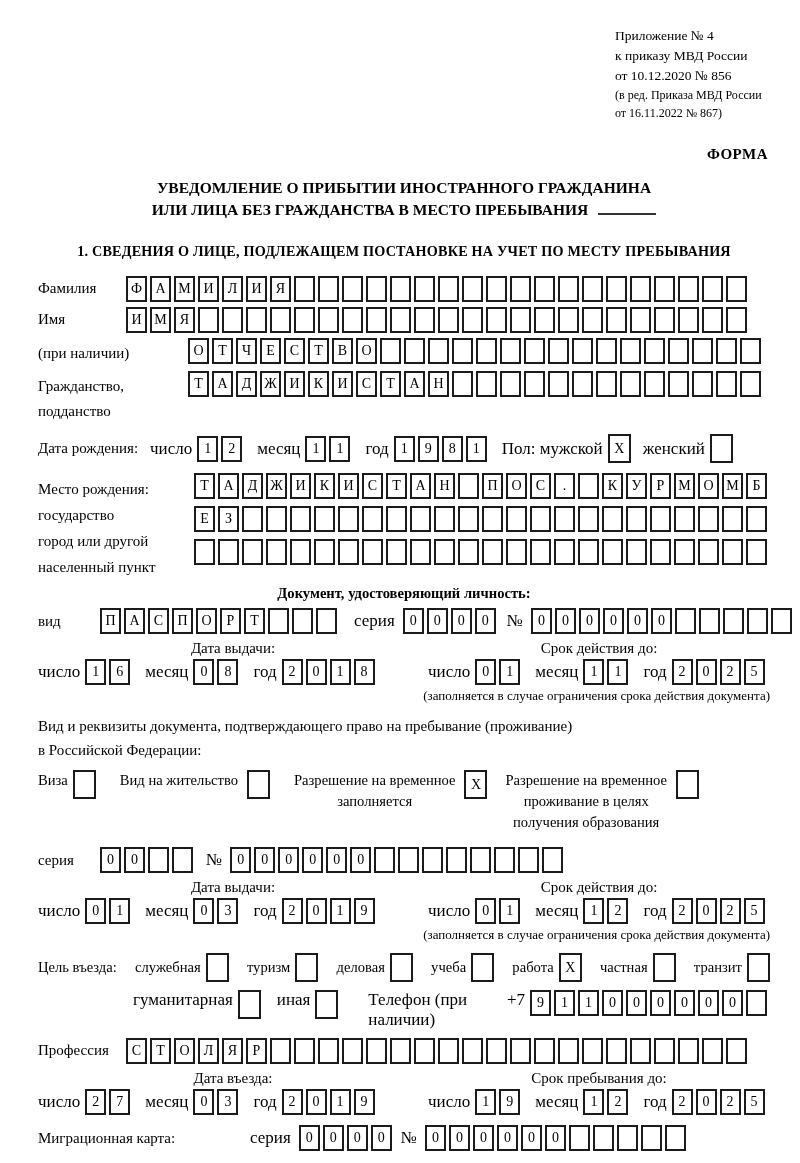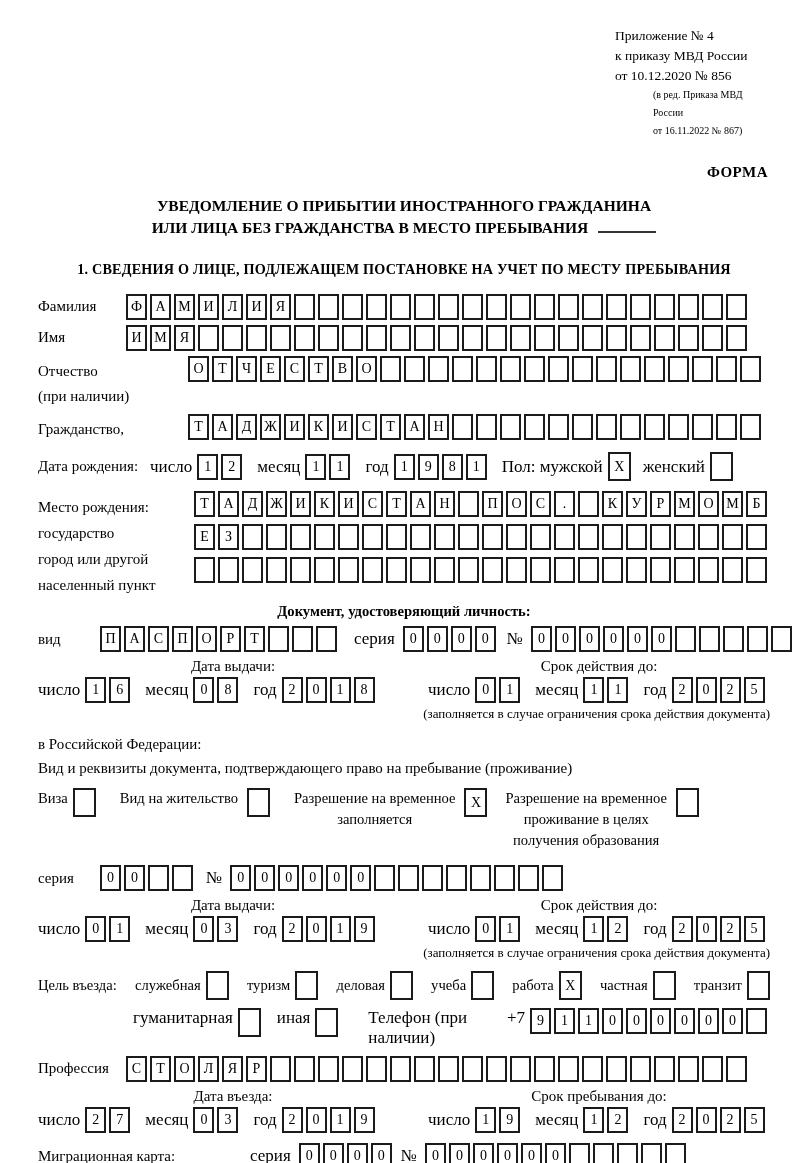--- a/index.html
+++ b/index.html
@@ -1,21 +1,21 @@
 <!DOCTYPE html>
 <html><head>
 <meta charset="utf-8">
 <style>
   html,body{margin:0;padding:0;background:#fff;}
   body{width:800px;height:1163px;font-family:"Liberation Serif", serif;color:#000;overflow:hidden;}
   .page{padding:26px 30px 10px 38px;width:732px;}
 
   
   .meta{margin-left:577px;font-size:13.5px;line-height:20px;}
-  .meta .small{font-size:10px;line-height:18px;margin-left:38px;}
+  .meta .small{font-size:12px;line-height:18px;}
   .forma{font-size:15px;font-weight:bold;text-align:right;margin:24px 2px 14px 0;letter-spacing:.5px;}
 
   
   .title{text-align:center;font-weight:bold;font-size:15.5px;line-height:22px;margin-bottom:22px;}
   .t-underline{display:inline-block;width:58px;border-bottom:2px solid #333;height:14px;margin-left:10px;}
   .section-h{font-weight:bold;font-size:14.2px;text-align:center;margin-bottom:16px;letter-spacing:.2px;}
 
   
   .row{display:flex;align-items:flex-start;margin-bottom:5px;}
   .lbl{font-size:15px;padding-top:4px;flex:none;}
@@ -137,21 +137,20 @@
         <span class="cell"></span>
         <span class="cell"></span>
         <span class="cell"></span>
         <span class="cell"></span>
         <span class="cell"></span>
       </div>
   </div>
 
   <div class="row">
     <div class="lblcol" style="width:150px">
-      <div>Отчество</div>
       <div>(при наличии)</div>
     </div>
     <div class="cells">
         <span class="cell">О</span>
         <span class="cell">Т</span>
         <span class="cell">Ч</span>
         <span class="cell">Е</span>
         <span class="cell">С</span>
         <span class="cell">Т</span>
         <span class="cell">В</span>
@@ -171,20 +170,21 @@
         <span class="cell"></span>
         <span class="cell"></span>
         <span class="cell"></span>
         <span class="cell"></span>
       </div>
   </div>
 
   <div class="row">
     <div class="lblcol" style="width:150px">
       <div>Гражданство,</div>
+      <div>подданство</div>
     </div>
     <div class="cells">
         <span class="cell">Т</span>
         <span class="cell">А</span>
         <span class="cell">Д</span>
         <span class="cell">Ж</span>
         <span class="cell">И</span>
         <span class="cell">К</span>
         <span class="cell">И</span>
         <span class="cell">С</span>
@@ -403,22 +403,22 @@
       <span class="cells">
           <span class="cell">2</span>
           <span class="cell">0</span>
           <span class="cell">2</span>
           <span class="cell">5</span>
         </span>
     </div>
   </div>
   <div class="note">(заполняется в случае ограничения срока действия документа)</div>
 
+  <div class="res-line">Вид и реквизиты документа, подтверждающего право на пребывание (проживание)</div>
   <div class="res-line">в Российской Федерации:</div>
-  <div class="res-line">Вид и реквизиты документа, подтверждающего право на пребывание (проживание)</div>
 
   <div class="res-opts">
     <div class="opt">
       <div class="txt">Виза</div>
       <div class="cells cbx" style="margin-left:5px;margin-right:24px">
           <span class="cell"></span>
         </div>
     </div>
     <div class="opt">
       <div class="txt">Вид на жительство</div>

